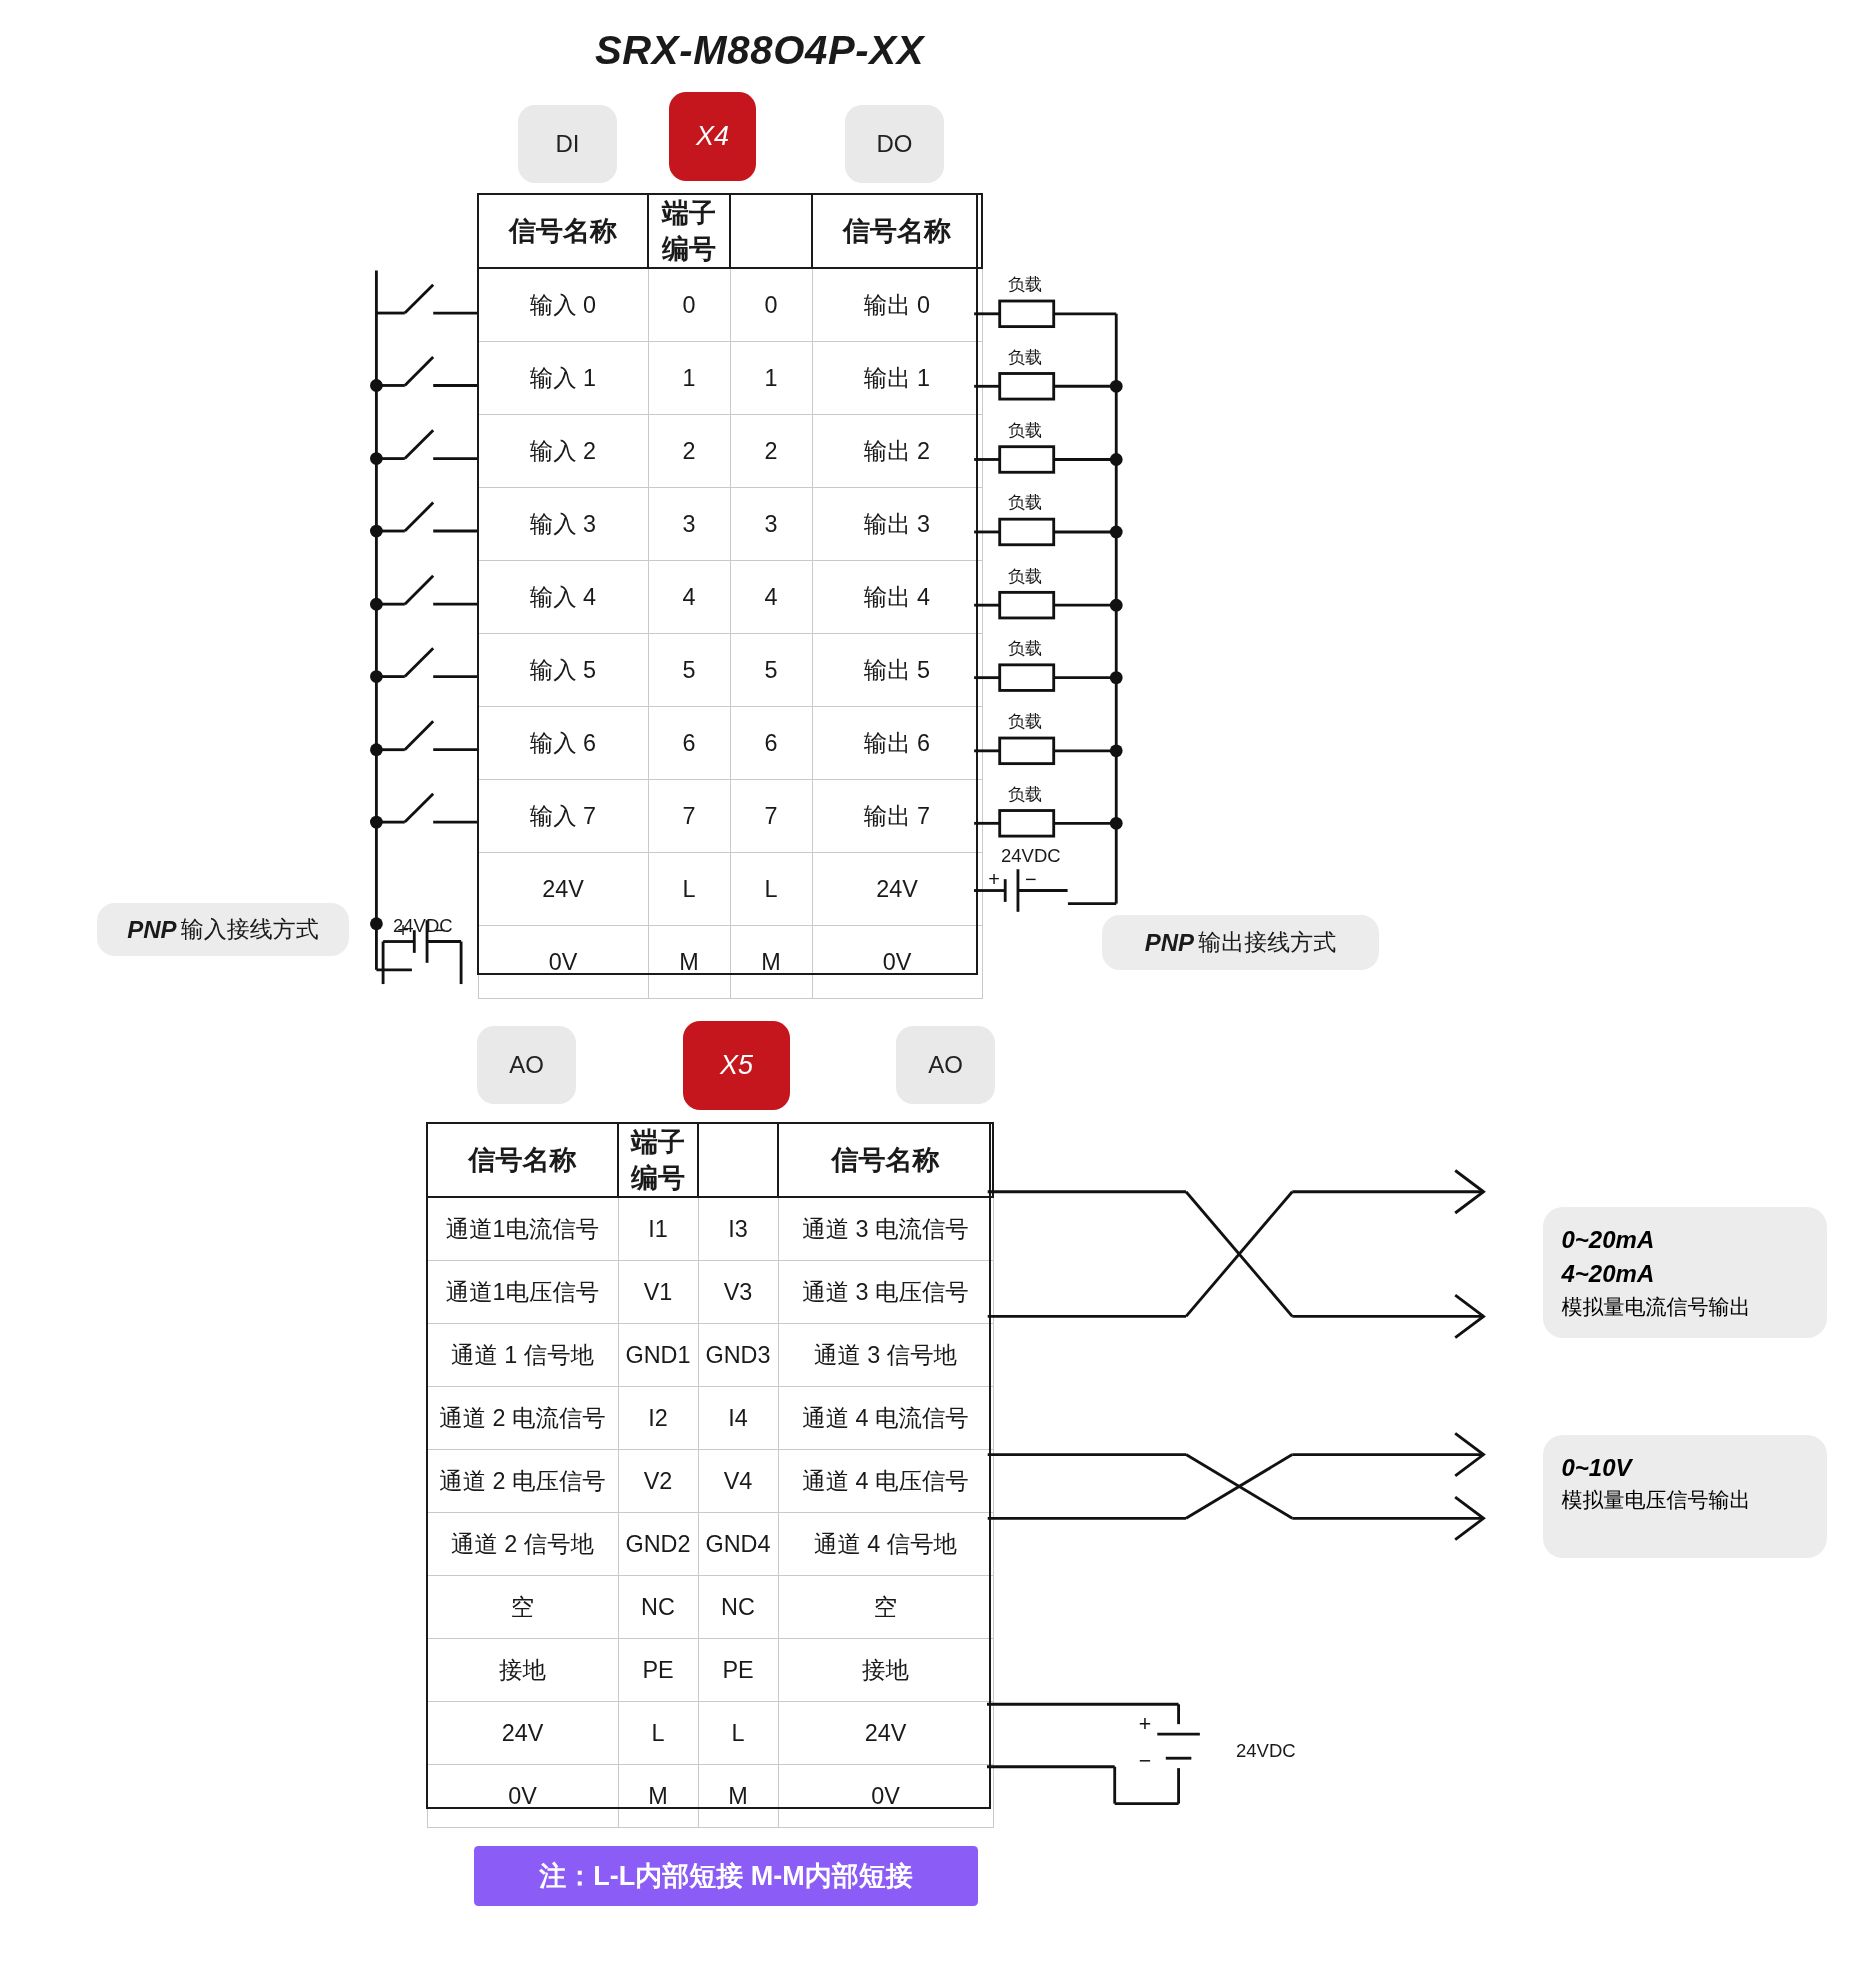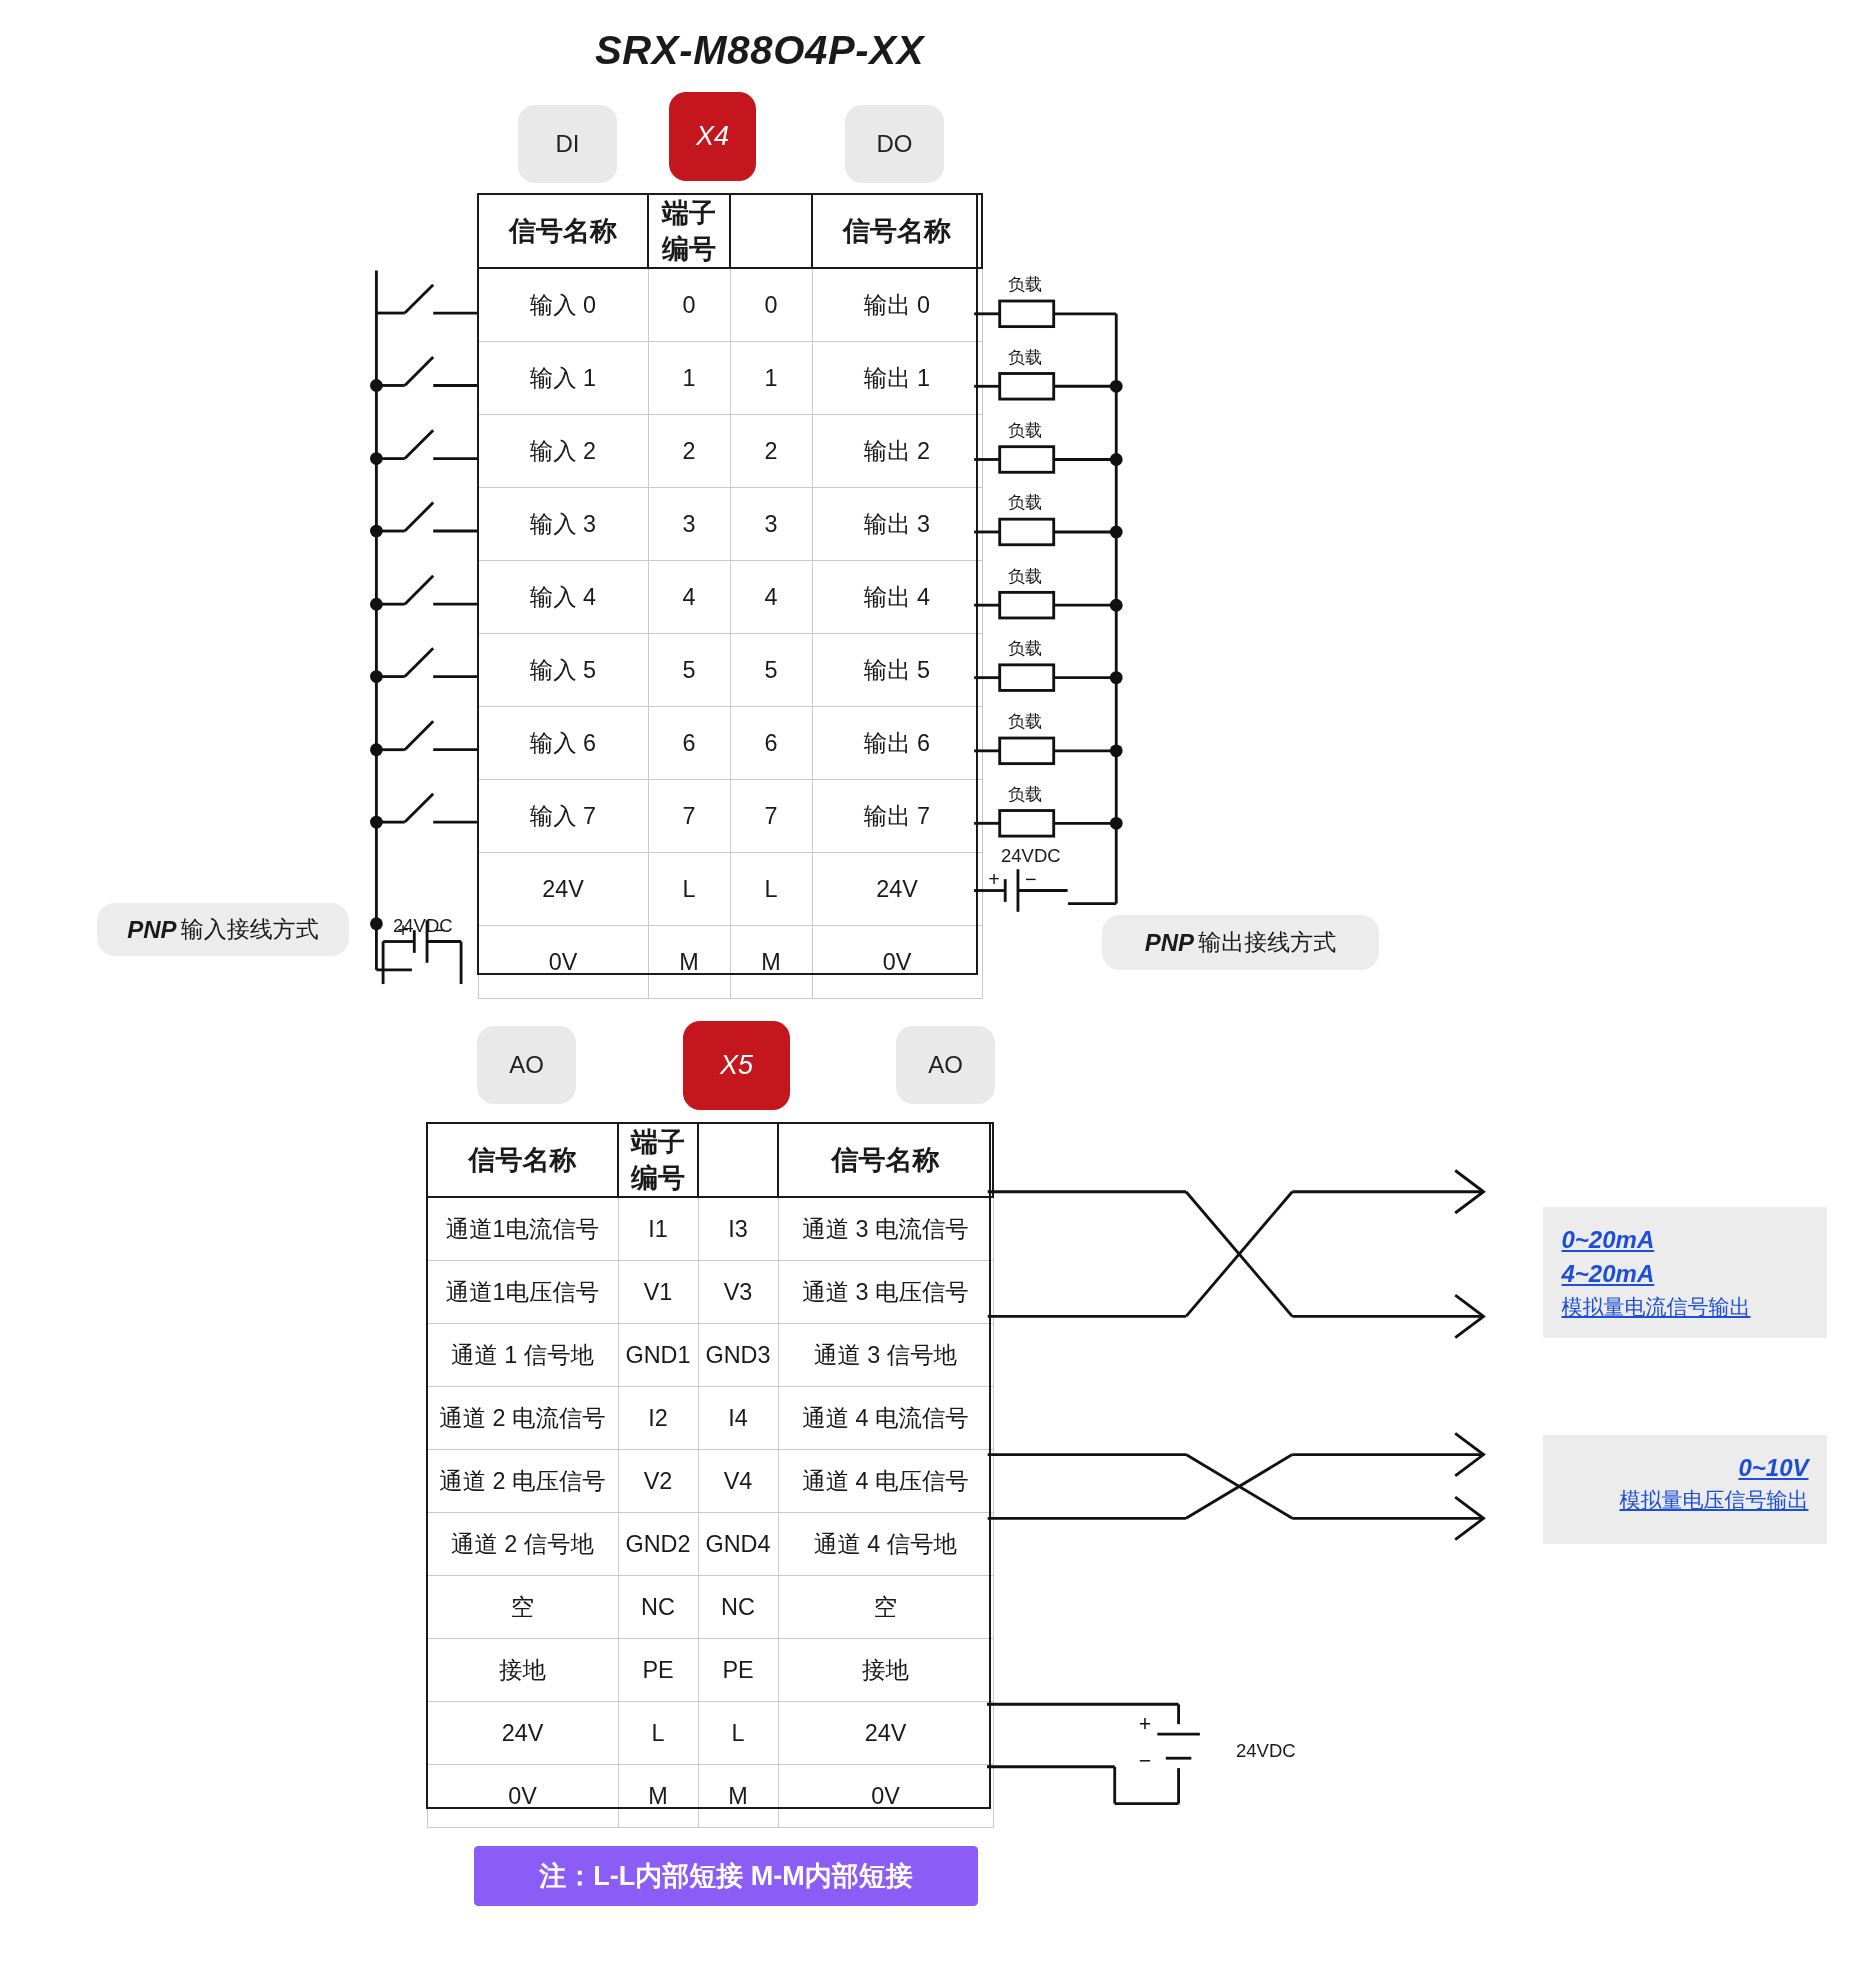--- a/index.html
+++ b/index.html
@@ -47,22 +47,22 @@
 
   
   .notebox{
     background:#ececec;border-radius:18px;display:flex;align-items:center;
     justify-content:center;font-size:23px;color:#1a1a1a;padding:0 12.8px;
     box-sizing:border-box;
   }
   .notebox b{font-weight:bold;font-style:italic;margin-right:4.3px;font-size:24px;}
 
   .sidebox{
-    background:#ececec;border-radius:1px;box-sizing:border-box;
-    padding:15.6px 18.5px;font-size:21px;line-height:1.45;color:#1d4ed8;text-decoration:underline;
+    background:#ececec;border-radius:20px;box-sizing:border-box;
+    padding:15.6px 18.5px;font-size:21px;line-height:1.45;color:#000000;
   }
   .sidebox .big{font-weight:bold;font-style:italic;font-size:24px;display:block;}
 
   
   #footnote{
     background:#8b5cf6;color:#fff;border-radius:4.3px;
     display:flex;align-items:center;justify-content:center;
     font-size:27px;font-weight:bold;
   }
 
@@ -397,21 +397,21 @@
     <polyline points="700,208 660,178 700,208 660,238"></polyline>
   </g>
 </svg>
 
 <div class="abs sidebox" style="left:1543px;top:1207px;width:284px;height:131px;">
   <span class="big">0~20mA</span>
   <span class="big">4~20mA</span>
   <span>模拟量电流信号输出</span>
 </div>
 
-<div class="abs sidebox" style="left:1543px;top:1435px;width:284px;height:109px;text-align:right;">
+<div class="abs sidebox" style="left:1543px;top:1435px;width:284px;height:123px;">
   <span class="big">0~10V</span>
   <span>模拟量电压信号输出</span>
 </div>
 
 <svg class="abs" style="left:987px;top:1690px;width:298px;height:135px;" viewBox="0 0 420 190" width="298" height="135">
   <g stroke="#111" stroke-width="4" fill="none">
     <line x1="0" y1="20" x2="270" y2="20"></line>
     <line x1="270" y1="20" x2="270" y2="48"></line>
     <line x1="0" y1="108" x2="180" y2="108"></line>
     <line x1="180" y1="108" x2="180" y2="160"></line>

